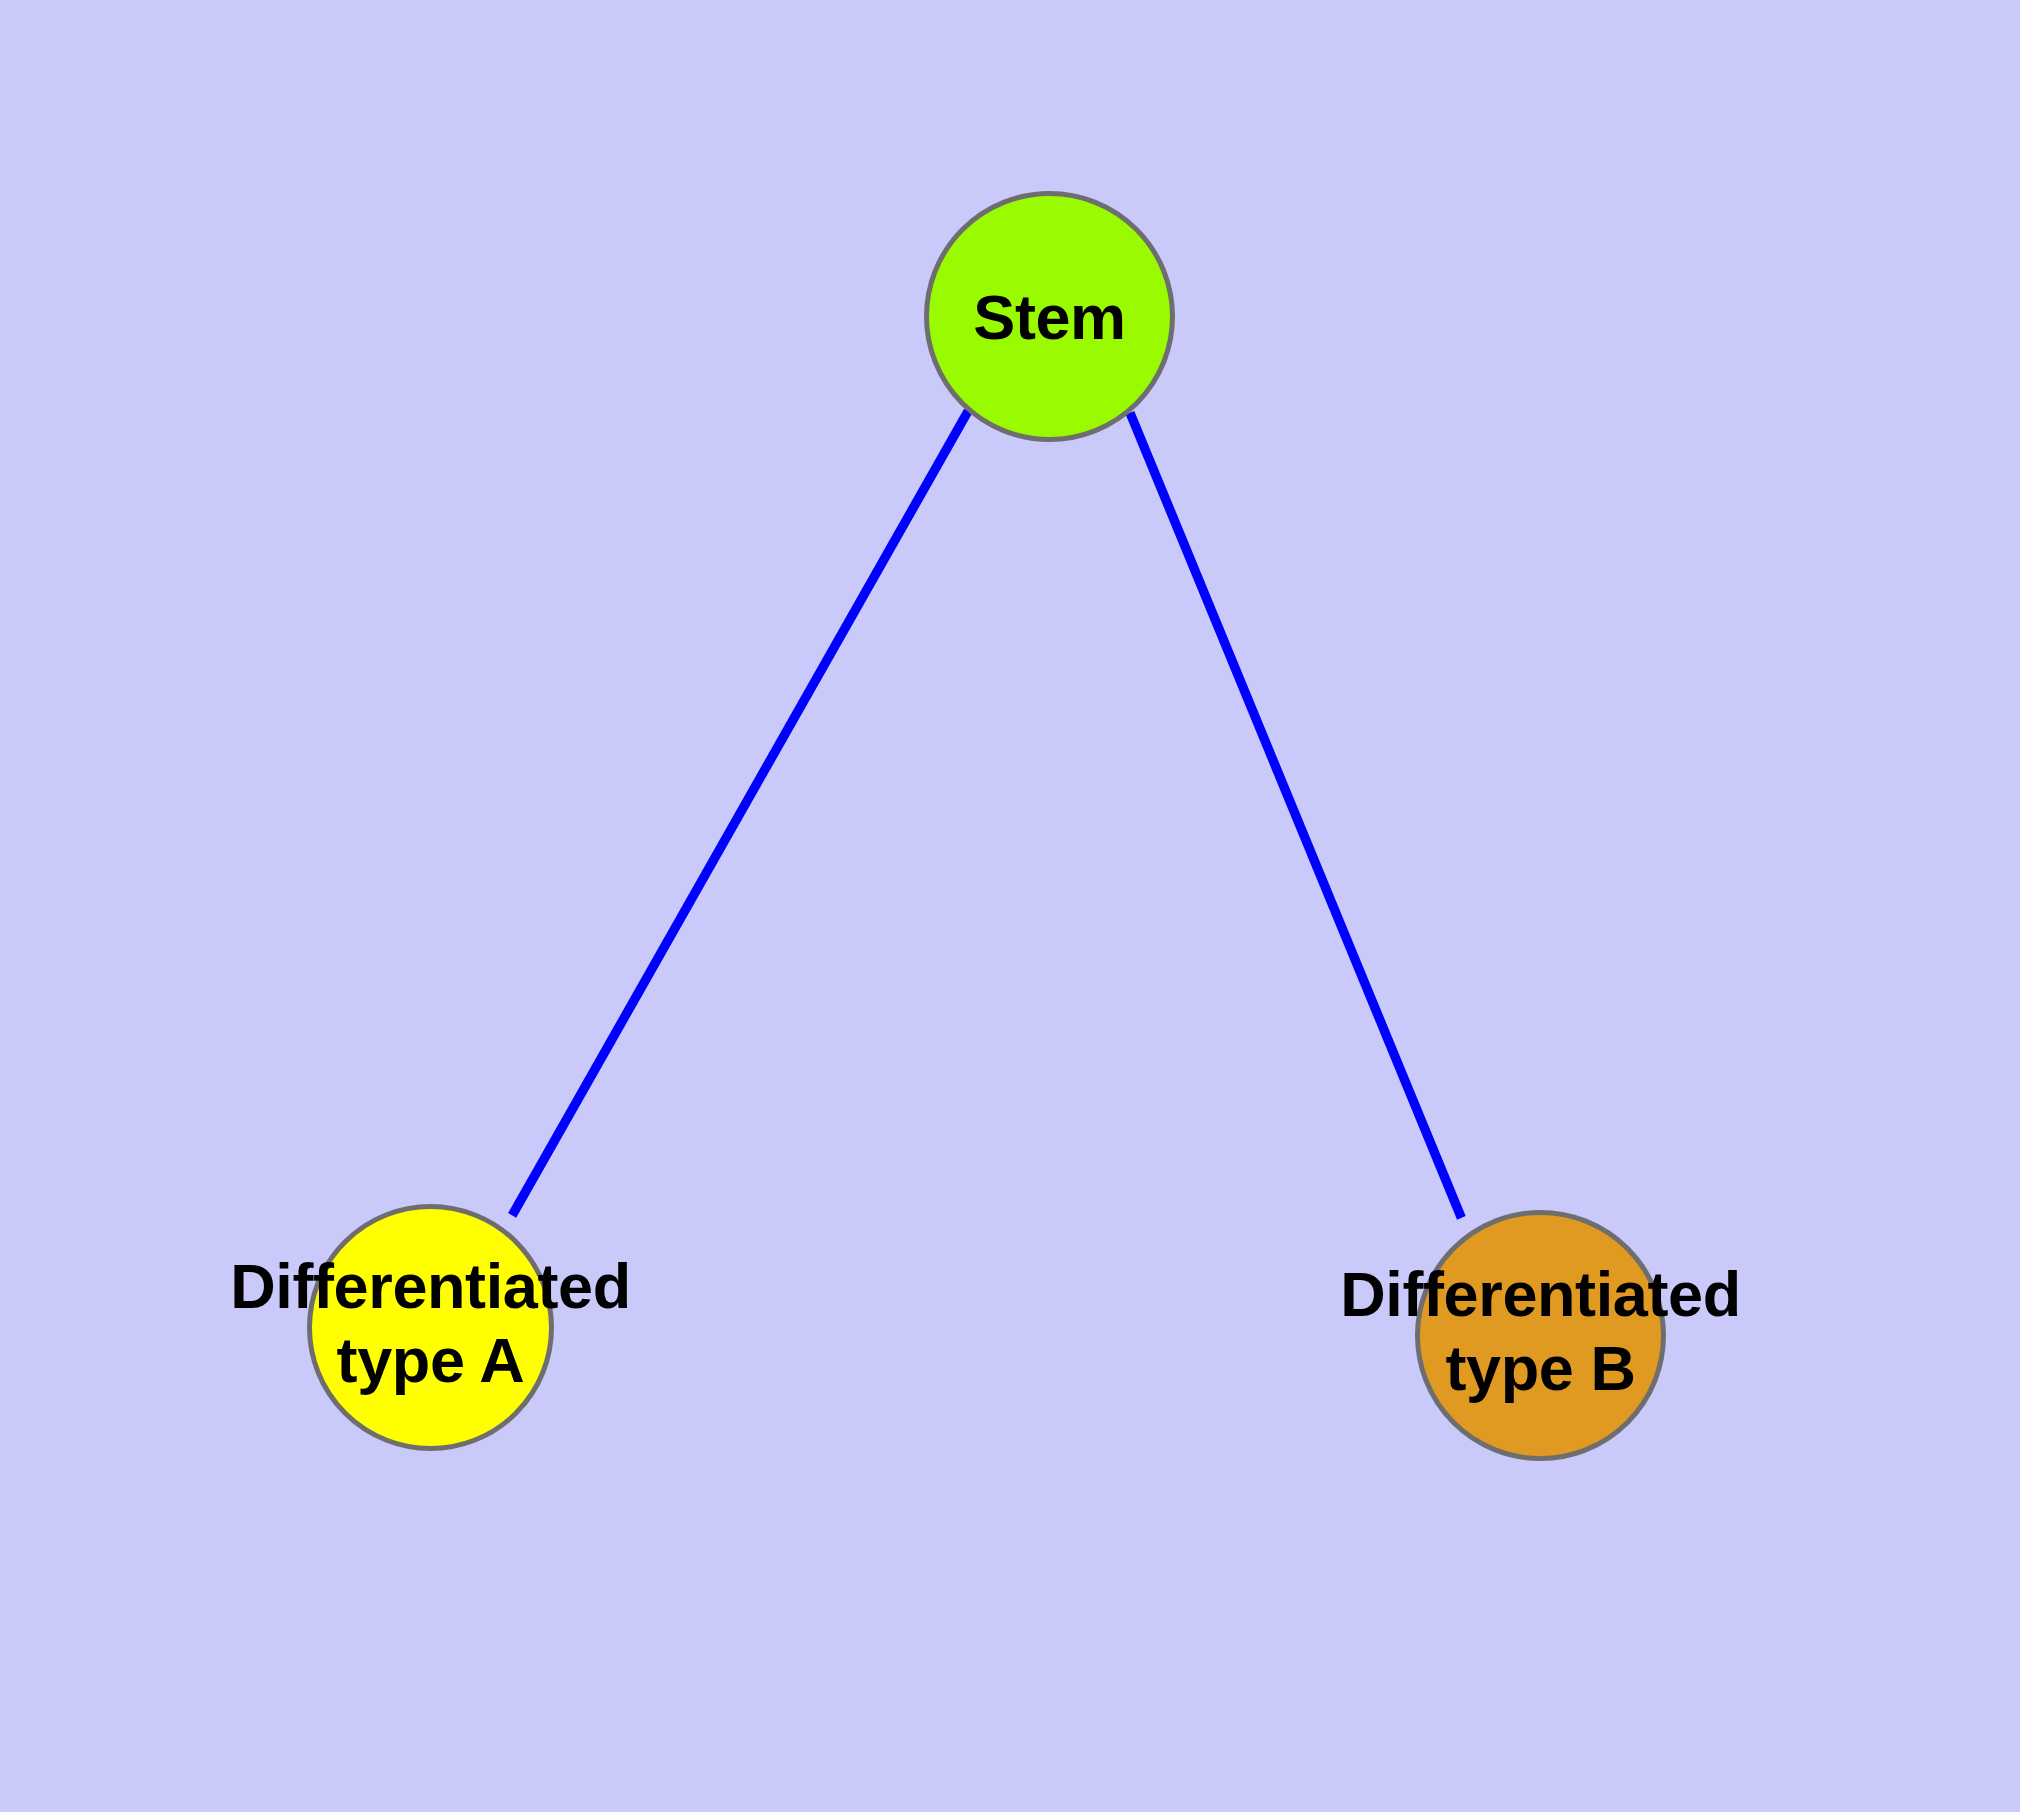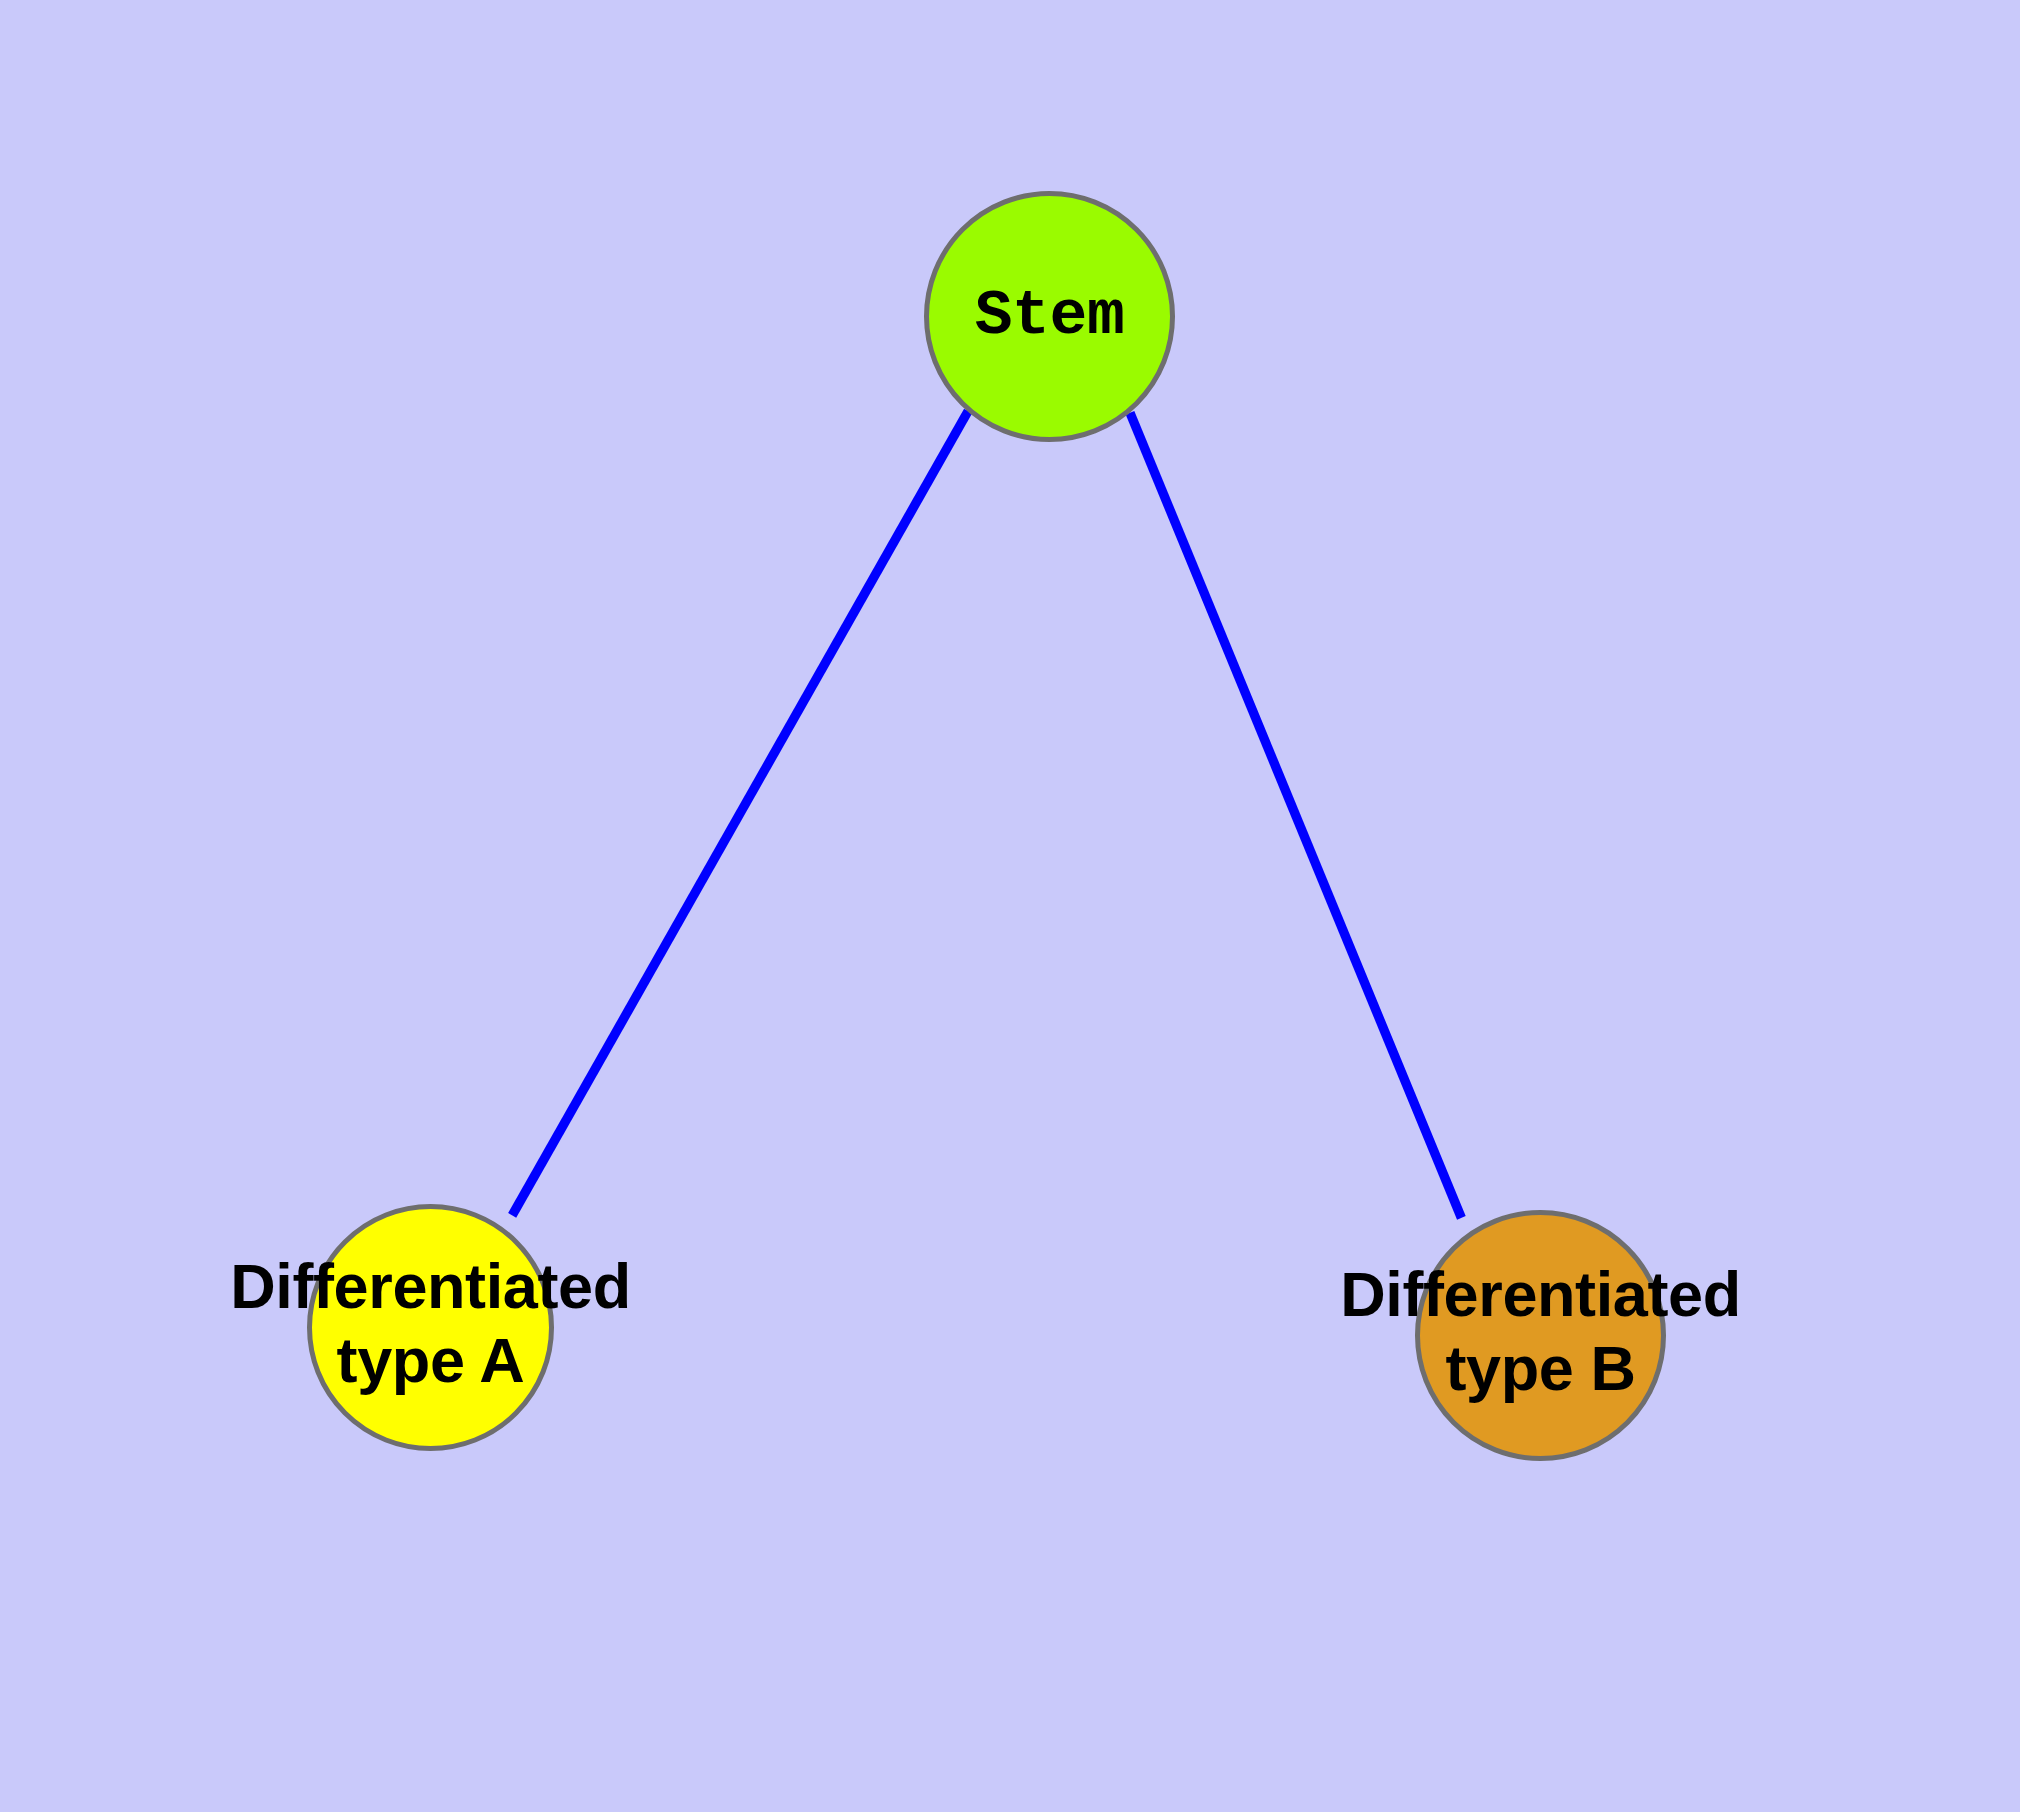--- a/index.html
+++ b/index.html
@@ -51,21 +51,20 @@
   .node-stem {
     left: 924px;
     top: 191px;
     width: 251px;
     height: 251px;
     background: #9afb00;
     z-index: 3;
   }
   .node-stem .node-label {
     z-index: 5;
-    font-family: Liberation Mono, monospace;
   }
   .node-type-a {
     left: 307px;
     top: 1204px;
     width: 247px;
     height: 247px;
     background: #ffff00;
     z-index: 3;
   }
   .node-type-b {

